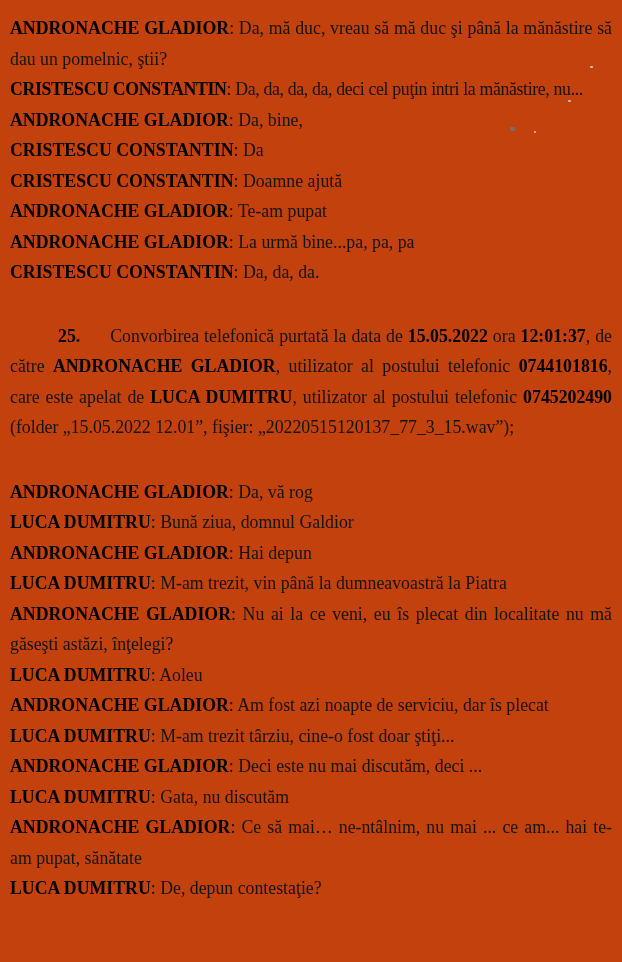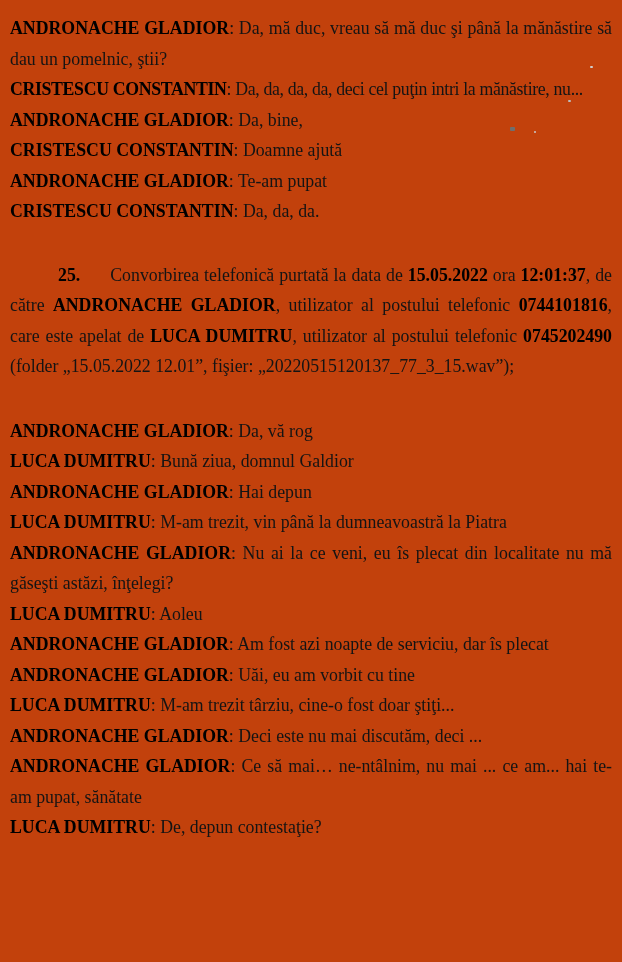--- a/index.html
+++ b/index.html
@@ -31,38 +31,40 @@
 </style>
 </head>
 <body>
 
 <div class="page">
 
   <section>
     <p><span class="spk">ANDRONACHE GLADIOR</span><span class="sep">: </span><span>Da, mă duc, vreau să mă duc şi până la mănăstire să dau un pomelnic, ştii?</span></p>
     <p class="tight"><span class="spk">CRISTESCU CONSTANTIN</span><span class="sep">: </span><span>Da, da, da, da, deci cel puţin intri la mănăstire, nu...</span></p>
     <p><span class="spk">ANDRONACHE GLADIOR</span><span class="sep">: </span><span>Da, bine,</span></p>
+    <p><span class="spk">CRISTESCU CONSTANTIN</span><span class="sep">: </span><span>Da</span></p>
     <p><span class="spk">CRISTESCU CONSTANTIN</span><span class="sep">: </span><span>Doamne ajută</span></p>
     <p><span class="spk">ANDRONACHE GLADIOR</span><span class="sep">: </span><span>Te-am pupat</span></p>
+    <p><span class="spk">ANDRONACHE GLADIOR</span><span class="sep">: </span><span>La urmă bine...pa, pa, pa</span></p>
     <p><span class="spk">CRISTESCU CONSTANTIN</span><span class="sep">: </span><span>Da, da, da.</span></p>
   </section>
 
   <p class="para25"><b class="pnum">25.</b><span>Convorbirea telefonică purtată la data de </span><b>15.05.2022</b><span> ora </span><b>12:01:37</b><span>, de către </span><b>ANDRONACHE GLADIOR</b><span>, utilizator al postului telefonic </span><b>0744101816</b><span>, care este apelat de </span><b>LUCA DUMITRU</b><span>, utilizator al postului telefonic </span><b>0745202490</b><span> (folder „15.05.2022 12.01”, fişier: „20220515120137_77_3_15.wav”);</span></p>
 
   <section class="conv2">
     <p><span class="spk">ANDRONACHE GLADIOR</span><span class="sep">: </span><span>Da, vă rog</span></p>
     <p><span class="spk">LUCA DUMITRU</span><span class="sep">: </span><span>Bună ziua, domnul Galdior</span></p>
     <p><span class="spk">ANDRONACHE GLADIOR</span><span class="sep">: </span><span>Hai depun</span></p>
     <p><span class="spk">LUCA DUMITRU</span><span class="sep">: </span><span>M-am trezit, vin până la dumneavoastră la Piatra</span></p>
     <p><span class="spk">ANDRONACHE GLADIOR</span><span class="sep">: </span><span>Nu ai la ce veni, eu îs plecat din localitate nu mă găseşti astăzi, înţelegi?</span></p>
     <p><span class="spk">LUCA DUMITRU</span><span class="sep">: </span><span>Aoleu</span></p>
     <p><span class="spk">ANDRONACHE GLADIOR</span><span class="sep">: </span><span>Am fost azi noapte de serviciu, dar îs plecat</span></p>
-    <p><span class="spk">ANDRONACHE GLADIOR</span><span class="sep">: </span><span>Uăi, eu am vorbit cu tine</span></p>
     <p><span class="spk">LUCA DUMITRU</span><span class="sep">: </span><span>M-am trezit târziu, cine-o fost doar ştiţi...</span></p>
     <p><span class="spk">ANDRONACHE GLADIOR</span><span class="sep">: </span><span>Deci este nu mai discutăm, deci ...</span></p>
+    <p><span class="spk">LUCA DUMITRU</span><span class="sep">: </span><span>Gata, nu discutăm</span></p>
     <p><span class="spk">ANDRONACHE GLADIOR</span><span class="sep">: </span><span>Ce să mai… ne-ntâlnim, nu mai ... ce am... hai te-am pupat, sănătate</span></p>
     <p><span class="spk">LUCA DUMITRU</span><span class="sep">: </span><span>De, depun contestaţie?</span></p>
   </section>
 
   <div class="speck s1"></div>
   <div class="speck s2"></div>
   <div class="speck s3"></div>
   <div class="speck s4"></div>
 </div>
 

